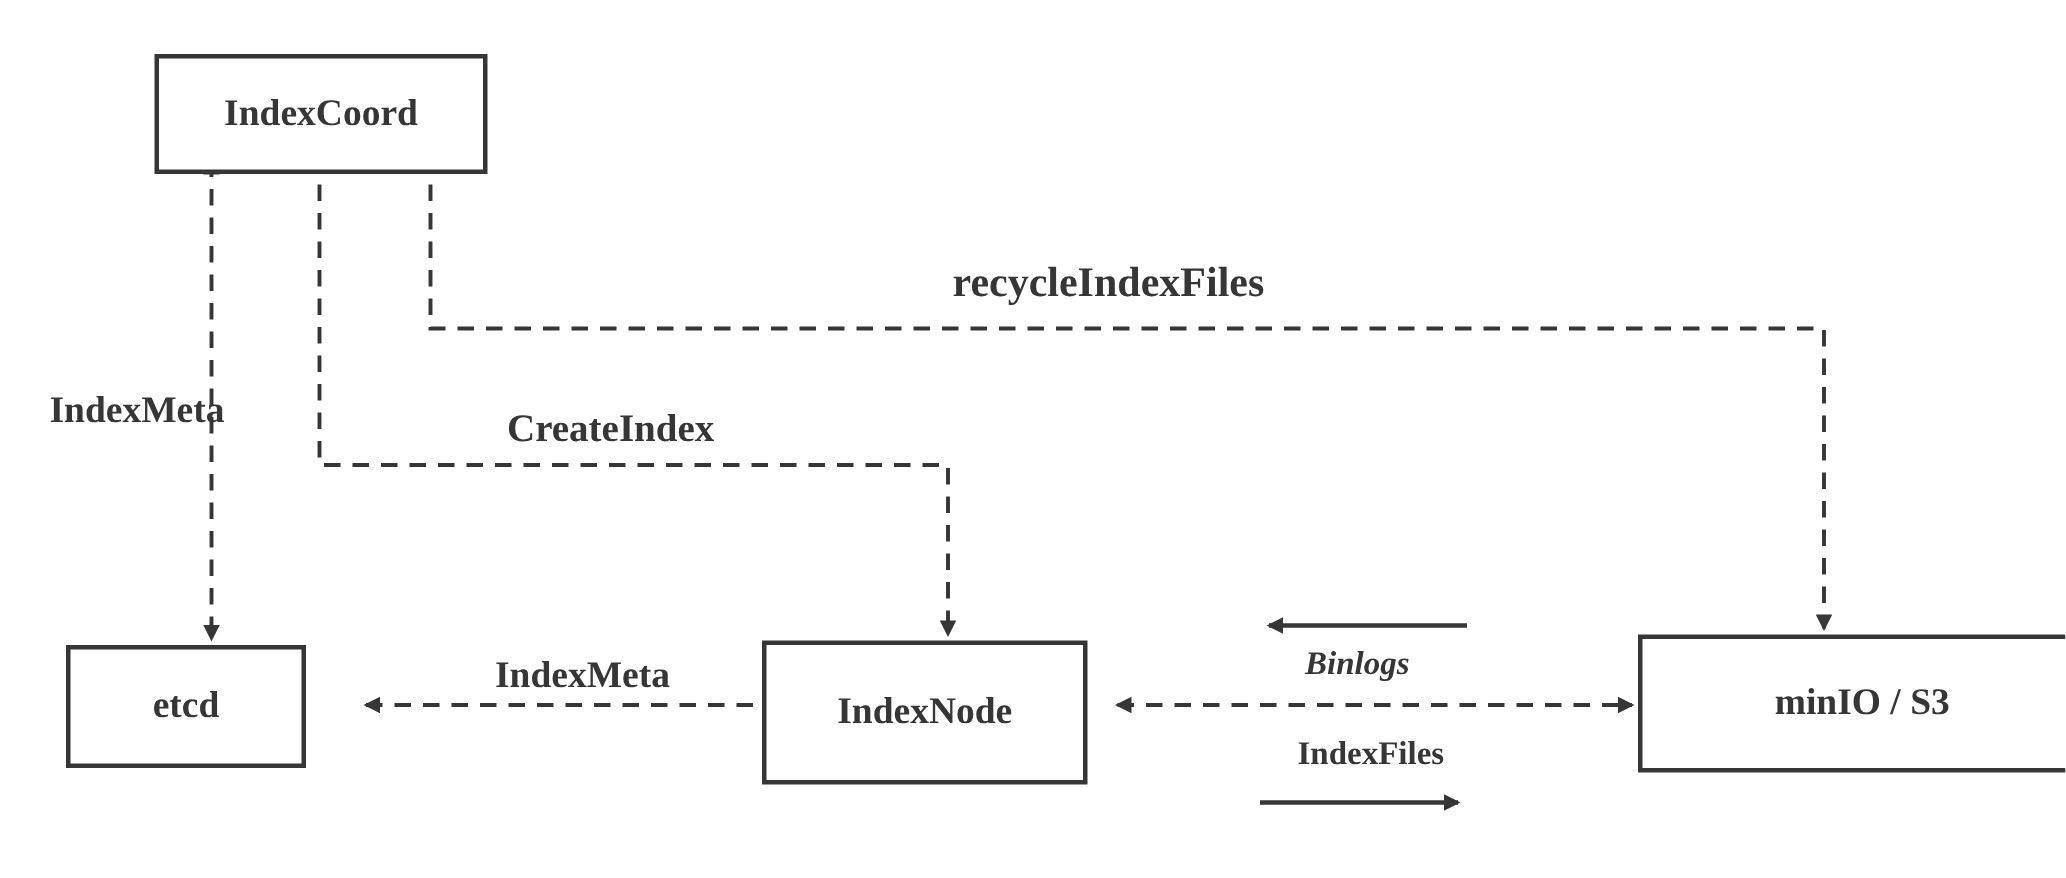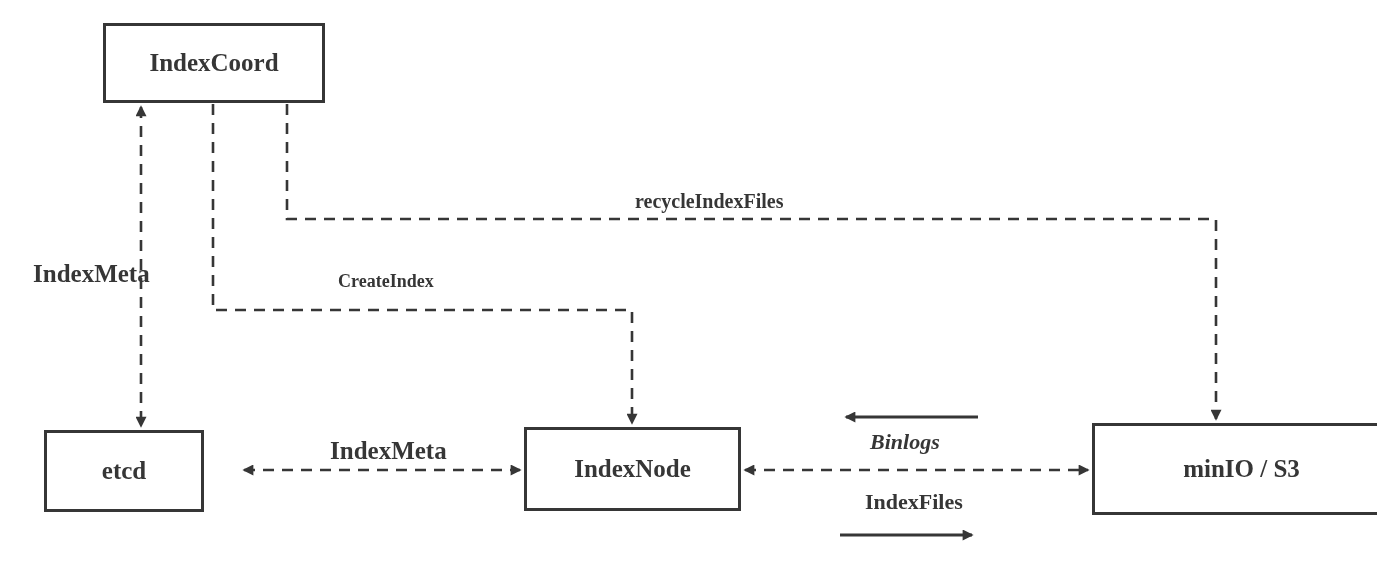--- a/index.html
+++ b/index.html
@@ -35,34 +35,34 @@
     display: flex;
     flex-direction: column;
     align-items: center;
     justify-content: center;
     text-align: center;
     color: var(--text);
     font-weight: bold;
     font-size: 25px;
     line-height: 1.25;
   }
-  .node-indexcoord { left: 103px; top: 23px;  width: 222px; height: 80px; }
+  .node-indexcoord { left: 103px; top: 36px;  width: 222px; height: 80px; }
   .node-etcd       { left: 44px;  top: 430px; width: 160px; height: 82px; }
-  .node-indexnode  { left: 524px; top: 427px; width: 217px; height: 84px; }
+  .node-indexnode  { left: 508px; top: 427px; width: 217px; height: 96px; }
   .node-storage    { left: 1092px;top: 423px; width: 299px; height: 92px; align-items: center; }
   .edge-label {
     position: absolute;
     color: var(--text);
     font-weight: bold;
     font-size: 25px;
     white-space: nowrap;
   }
   .lbl-indexmeta-v   { left: 33px;  top: 260px; }
-  .lbl-createindex   { left: 338px; top: 271px; font-size: 18px; }
-  .lbl-recycle       { left: 635px; top: 190px; font-size: 20px; }
+  .lbl-createindex   { left: 338px; top: 271px; font-size: 26px; }
+  .lbl-recycle       { left: 635px; top: 173px; font-size: 28px; }
   .lbl-indexmeta-h   { left: 330px; top: 437px; }
   .lbl-binlogs       { left: 870px; top: 429px; font-size: 22px; font-style: italic; }
   .lbl-indexfiles    { left: 855px; top: 489px; font-size: 22px; margin-left: 10px; }
 </style>
 </head>
 <body>
 
 <div class="canvas">
 
   <svg class="edges-layer" width="1377" height="585" viewBox="0 0 1377 585" xmlns="http://www.w3.org/2000/svg">

